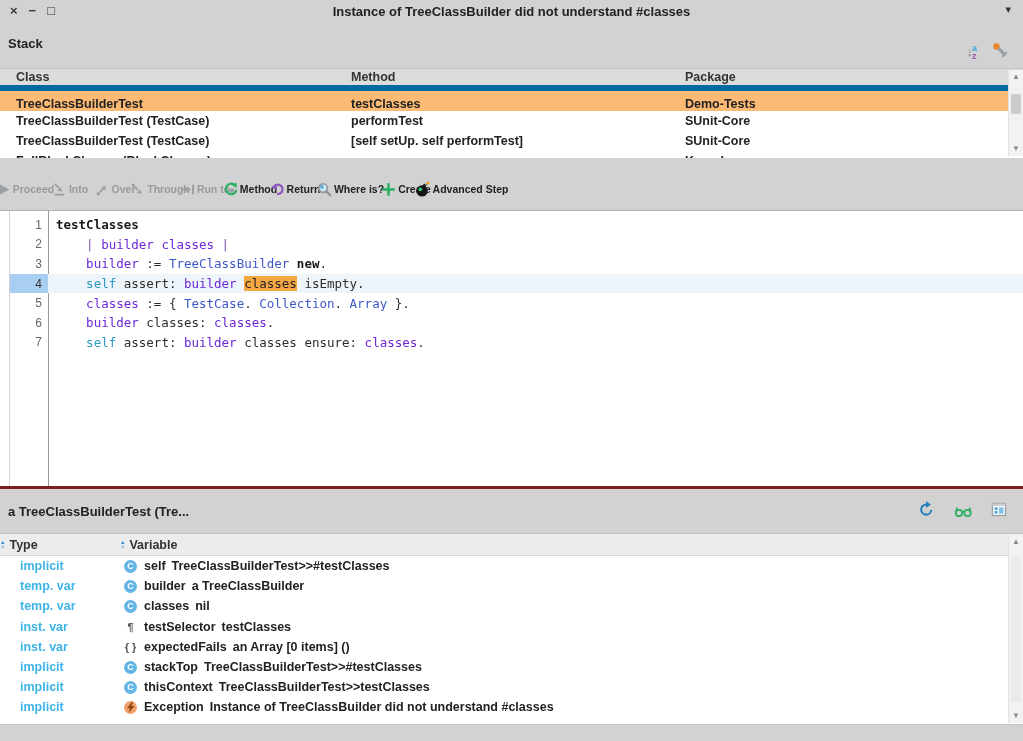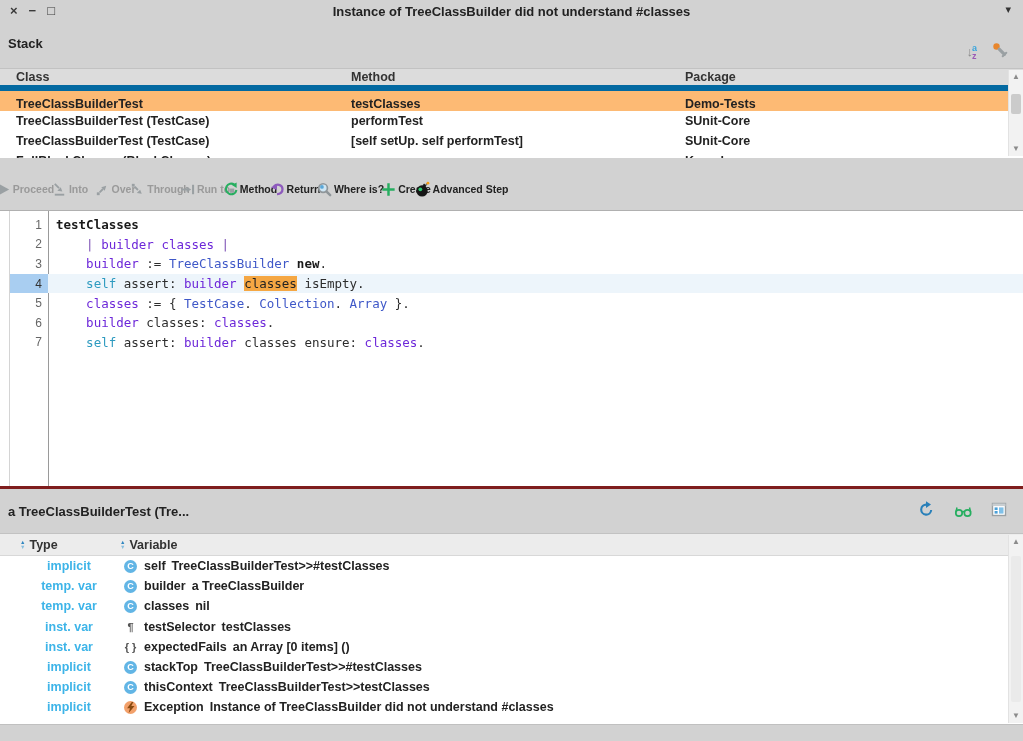--- a/index.html
+++ b/index.html
@@ -79,27 +79,27 @@
   
   .inspector-bar { height:47px; background:#d2d2d2; border-top:3px solid #7f1d1d; position:relative;
                    display:flex; align-items:center; flex:0 0 auto; }
   .insp-title { padding-left:8px; font-size:13px; font-weight:600; color:#222; }
   .insp-icons { position:absolute; right:14px; bottom:10px; display:flex; gap:17px; align-items:center; }
 
   
   .vars-table { border-top:1px solid #c2c2c2; height:191px; }
   .vars-table .tbl-header { background:#ececec; border-bottom:1px solid #d8d8d8; }
   .vh { display:flex; align-items:center; gap:4px; }
-  .vh-type { width:118px; padding-left:20px; }
+  .vh-type { width:118px; padding-left:0; }
   .vh-var  { width:185px; padding-left:2px; }
   .vh-val  { flex:1; }
   .sortg { display:inline-flex; flex-direction:column; line-height:5px; font-size:5.5px; font-style:normal; }
   .sortg .up { color:#2f86c0; } .sortg .dn { color:#88bede; }
   .vars-body { height:168px; overflow:hidden; background:#fff; }
-  .vrow { display:flex; align-items:center; height:20.2px; font-size:12.5px;text-align:center; }
+  .vrow { display:flex; align-items:center; height:20.2px; font-size:12.5px; }
   .vtype { width:118px; padding-left:20px; color:#3db4e8; font-weight:600; }
   .vicon { width:17px; display:flex; justify-content:center; align-items:center; margin-left:4px; }
   .ic-circle { display:inline-flex; width:13px; height:13px; border-radius:50%; background:#62b5e5; color:#fff;
                font-size:9px; font-weight:bold; align-items:center; justify-content:center; }
   .ic-exc { display:inline-flex; width:13px; height:13px; border-radius:50%; background:#f2a06a;
             align-items:center; justify-content:center; }
   .ic-text { font-size:11px; color:#555; font-weight:600; white-space:nowrap; }
   .vname { margin-left:5px; font-weight:600; color:#222; white-space:nowrap; }
   .vvalue { margin-left:6px; font-weight:600; color:#222; white-space:nowrap; }
 

